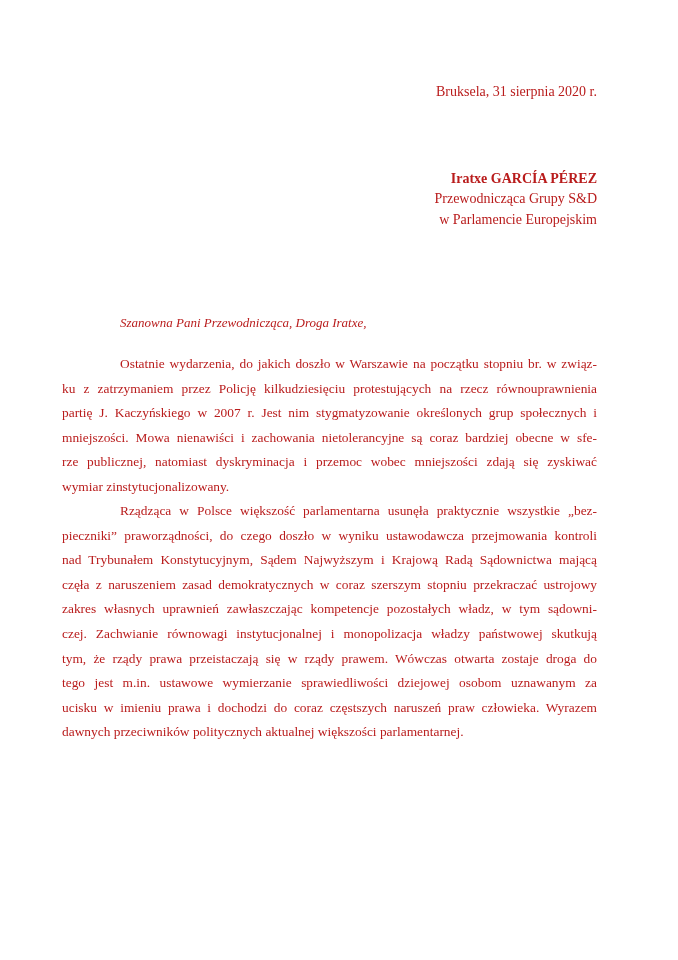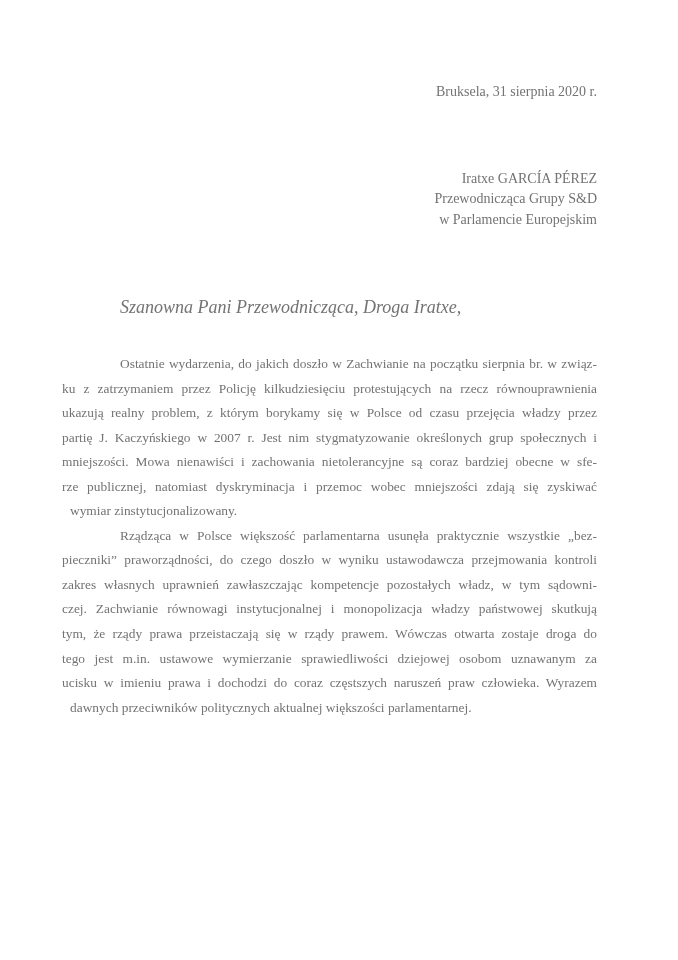--- a/index.html
+++ b/index.html
@@ -6,21 +6,21 @@
     margin: 0;
     padding: 0;
     background: #ffffff;
   }
   .page {
     position: relative;
     width: 678px;
     height: 960px;
     background: #ffffff;
     font-family: "Liberation Serif", "DejaVu Serif", serif;
-    color: #737373;
+    color: #b91c1c;
     overflow: hidden;
   }
   .dateline {
     position: absolute;
     top: 82px;
     left: 62px;
     width: 535px;
     text-align: right;
     font-size: 14px;
     line-height: 20px;
@@ -28,78 +28,78 @@
   .recipient {
     position: absolute;
     top: 169px;
     left: 62px;
     width: 535px;
     text-align: right;
     font-size: 14px;
     line-height: 20.3px;
   }
   .recipient-name {
-    font-weight: normal;
+    font-weight: bold;
   }
   .salutation {
     position: absolute;
-    top: 297px;
+    top: 313px;
     left: 120px;
     font-style: italic;
-    font-size: 18px;
+    font-size: 13px;
     line-height: 20px;
   }
   .body-text {
     position: absolute;
     top: 352px;
     left: 62px;
     width: 535px;
     font-size: 13.4px;
     line-height: 24.55px;
   }
   .line {
     text-align: justify;
     text-align-last: justify;
     height: 24.55px;
   }
   .line.indent {
     text-indent: 58px;
   }
   .line.para-end {
     text-align-last: left;
-    margin-left: 8px;
   }
 </style>
 </head>
 <body>
 
 <div class="page">
 
   <div class="dateline">Bruksela, 31 sierpnia 2020 r.</div>
 
   <div class="recipient">
     <div class="recipient-name">Iratxe GARCÍA PÉREZ</div>
     <div class="recipient-title">Przewodnicząca Grupy S&amp;D</div>
     <div class="recipient-organization">w Parlamencie Europejskim</div>
   </div>
 
   <div class="salutation">Szanowna Pani Przewodnicząca, Droga Iratxe,</div>
 
   <div class="body-text">
 
-    <div class="line indent">Ostatnie wydarzenia, do jakich doszło w Zachwianie na początku sierpnia br. w związ-</div>
+    <div class="line indent">Ostatnie wydarzenia, do jakich doszło w Warszawie na początku stopniu br. w związ-</div>
     <div class="line">ku z zatrzymaniem przez Policję kilkudziesięciu protestujących na rzecz równouprawnienia</div>
-    <div class="line">ukazują realny problem, z którym borykamy się w Polsce od czasu przejęcia władzy przez</div>
     <div class="line">partię J. Kaczyńskiego w 2007 r. Jest nim stygmatyzowanie określonych grup społecznych i</div>
     <div class="line">mniejszości. Mowa nienawiści i zachowania nietolerancyjne są coraz bardziej obecne w sfe-</div>
     <div class="line">rze publicznej, natomiast dyskryminacja i przemoc wobec mniejszości zdają się zyskiwać</div>
     <div class="line para-end">wymiar zinstytucjonalizowany.</div>
 
     <div class="line indent">Rządząca w Polsce większość parlamentarna usunęła praktycznie wszystkie „bez-</div>
     <div class="line">pieczniki” praworządności, do czego doszło w wyniku ustawodawcza przejmowania kontroli</div>
+    <div class="line">nad Trybunałem Konstytucyjnym, Sądem Najwyższym i Krajową Radą Sądownictwa mającą</div>
+    <div class="line">częła z naruszeniem zasad demokratycznych w coraz szerszym stopniu przekraczać ustrojowy</div>
     <div class="line">zakres własnych uprawnień zawłaszczając kompetencje pozostałych władz, w tym sądowni-</div>
     <div class="line">czej. Zachwianie równowagi instytucjonalnej i monopolizacja władzy państwowej skutkują</div>
     <div class="line">tym, że rządy prawa przeistaczają się w rządy prawem. Wówczas otwarta zostaje droga do</div>
     <div class="line">tego jest m.in. ustawowe wymierzanie sprawiedliwości dziejowej osobom uznawanym za</div>
     <div class="line">ucisku w imieniu prawa i dochodzi do coraz częstszych naruszeń praw człowieka. Wyrazem</div>
     <div class="line para-end">dawnych przeciwników politycznych aktualnej większości parlamentarnej.</div>
   </div>
 
 </div>
 

